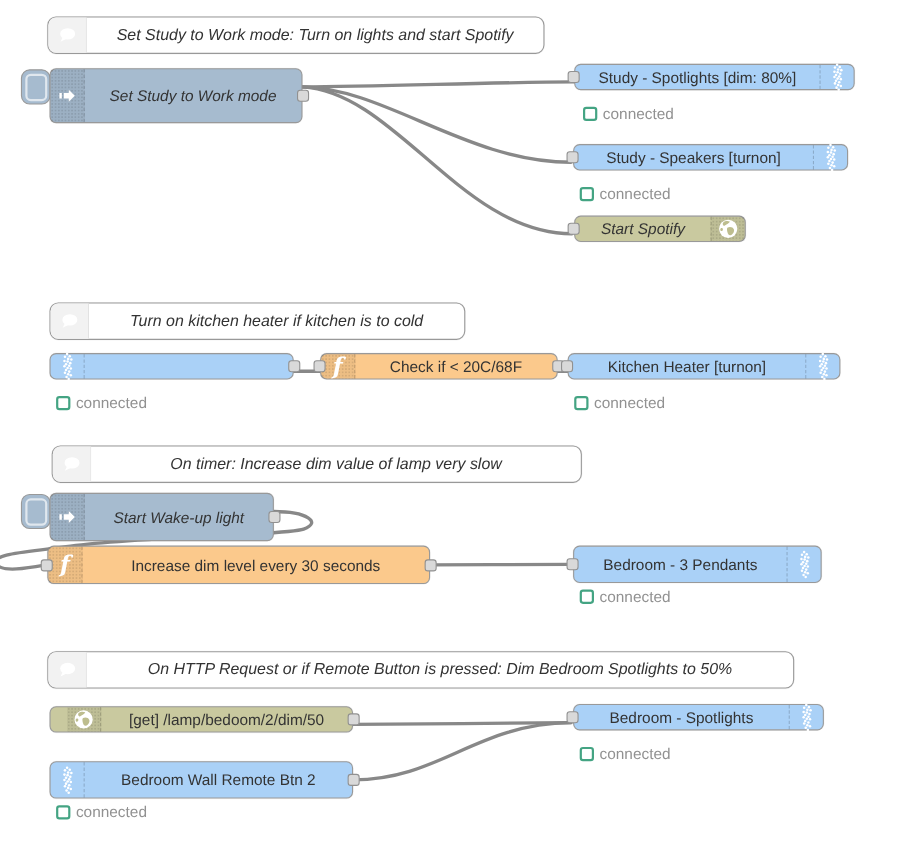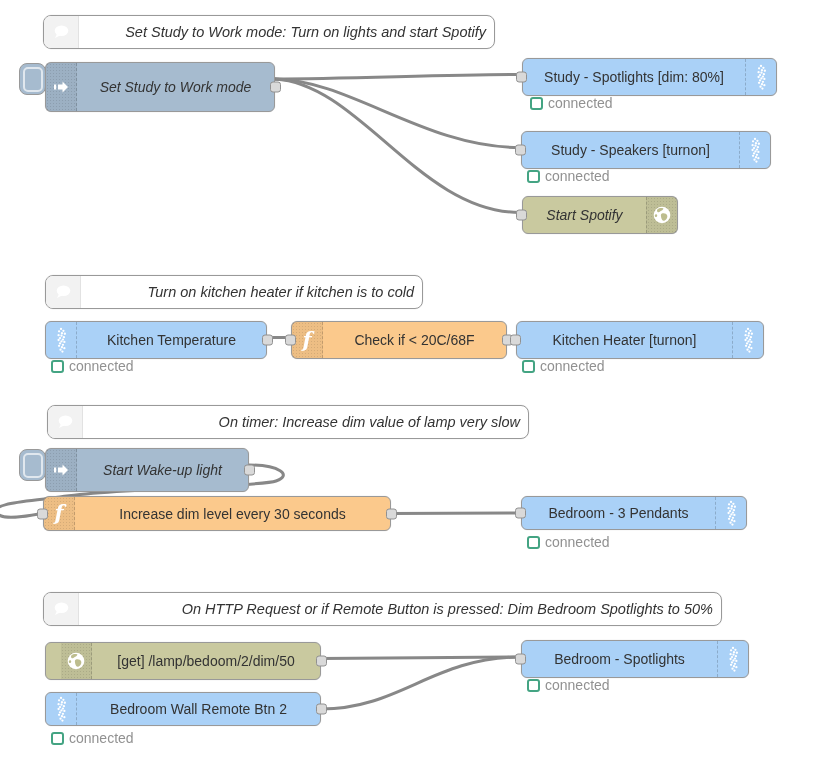--- a/index.html
+++ b/index.html
@@ -5,21 +5,21 @@
   html,body{margin:0;padding:0;background:#fff;}
   #canvas{
     position:relative;width:823px;height:767px;overflow:hidden;
     background:var(--canvas-bg,#fff);
     font-family:"Liberation Sans", sans-serif;
   }
   #wires{position:absolute;left:0;top:0;z-index:1;}
   .wire{stroke:var(--wire,#888);stroke-width:3;fill:none;stroke-linecap:round;}
 
   .node{
-    position:absolute;z-index:2;height:38px;
+    position:absolute;z-index:2;height:24px;
     display:flex;align-items:stretch;
     border:1.5px solid var(--node-border,#999);
     border-radius:6px;box-sizing:border-box;
     box-shadow:0 0 0 0.5px rgba(0,0,0,0.05);
   }
   .node .label{
     flex:1;align-self:center;text-align:center;
     font-size:14px;color:var(--label-text,#333);
     white-space:nowrap;padding:0 8px;line-height:1;
   }
@@ -33,21 +33,21 @@
     background-color:rgba(0,0,0,0.055);
     background-image:radial-gradient(rgba(0,0,0,0.10) 0.8px, transparent 0.9px);
     background-size:3px 3px;
   }
   .node.inject{background:var(--inject-bg,#a6bbcf);}
   .node.device{background:var(--device-bg,#aad1f7);}
   .node.func{background:var(--function-bg,#fbc98c);}
   .node.olive{background:var(--olive-bg,#c9c99f);}
   .node.comment{background:var(--comment-bg,#fff);border-radius:8px;height:34px;}
   .node.comment .icon{background:var(--comment-icon-bg,#f2f2f2);border-right:1px solid #e2e2e2;border-radius:7px 0 0 7px;width:34px;flex-basis:34px;}
-  .node.comment .label{font-size:14.5px;text-align:right;}
+  .node.comment .label{font-size:14.5px;}
 
   .port{
     position:absolute;width:11px;height:11px;top:50%;transform:translateY(-50%);
     background:#d9d9d9;border:1.5px solid #919191;border-radius:3px;
     box-sizing:border-box;z-index:3;
   }
   .port.in{left:-7px;}
   .port.out{right:-7px;}
 
   .inject-btn{
@@ -226,21 +226,20 @@
             <circle cx="8" cy="17" r="1.2"></circle>
             <circle cx="11" cy="18.5" r="1.2"></circle>
             <circle cx="7" cy="19.5" r="1.2"></circle>
             <circle cx="10" cy="21" r="1.2"></circle>
             <circle cx="12.5" cy="22" r="1.2"></circle>
             <circle cx="8.5" cy="23.5" r="1.2"></circle>
             <circle cx="10.5" cy="25.5" r="1.2"></circle>
           </g>
         </svg>
     </div>
-    <span class="label">Kitchen Temperature</span>
     <div class="port out"></div>
   </div>
   <div class="status" style="left:51px;top:358px;">
     <span class="status-ring"></span>
     <span>connected</span>
   </div>
 
   <div class="node func" style="left:291px;top:321px;width:216px;">
     <div class="port in"></div>
     <div class="icon left shade">

